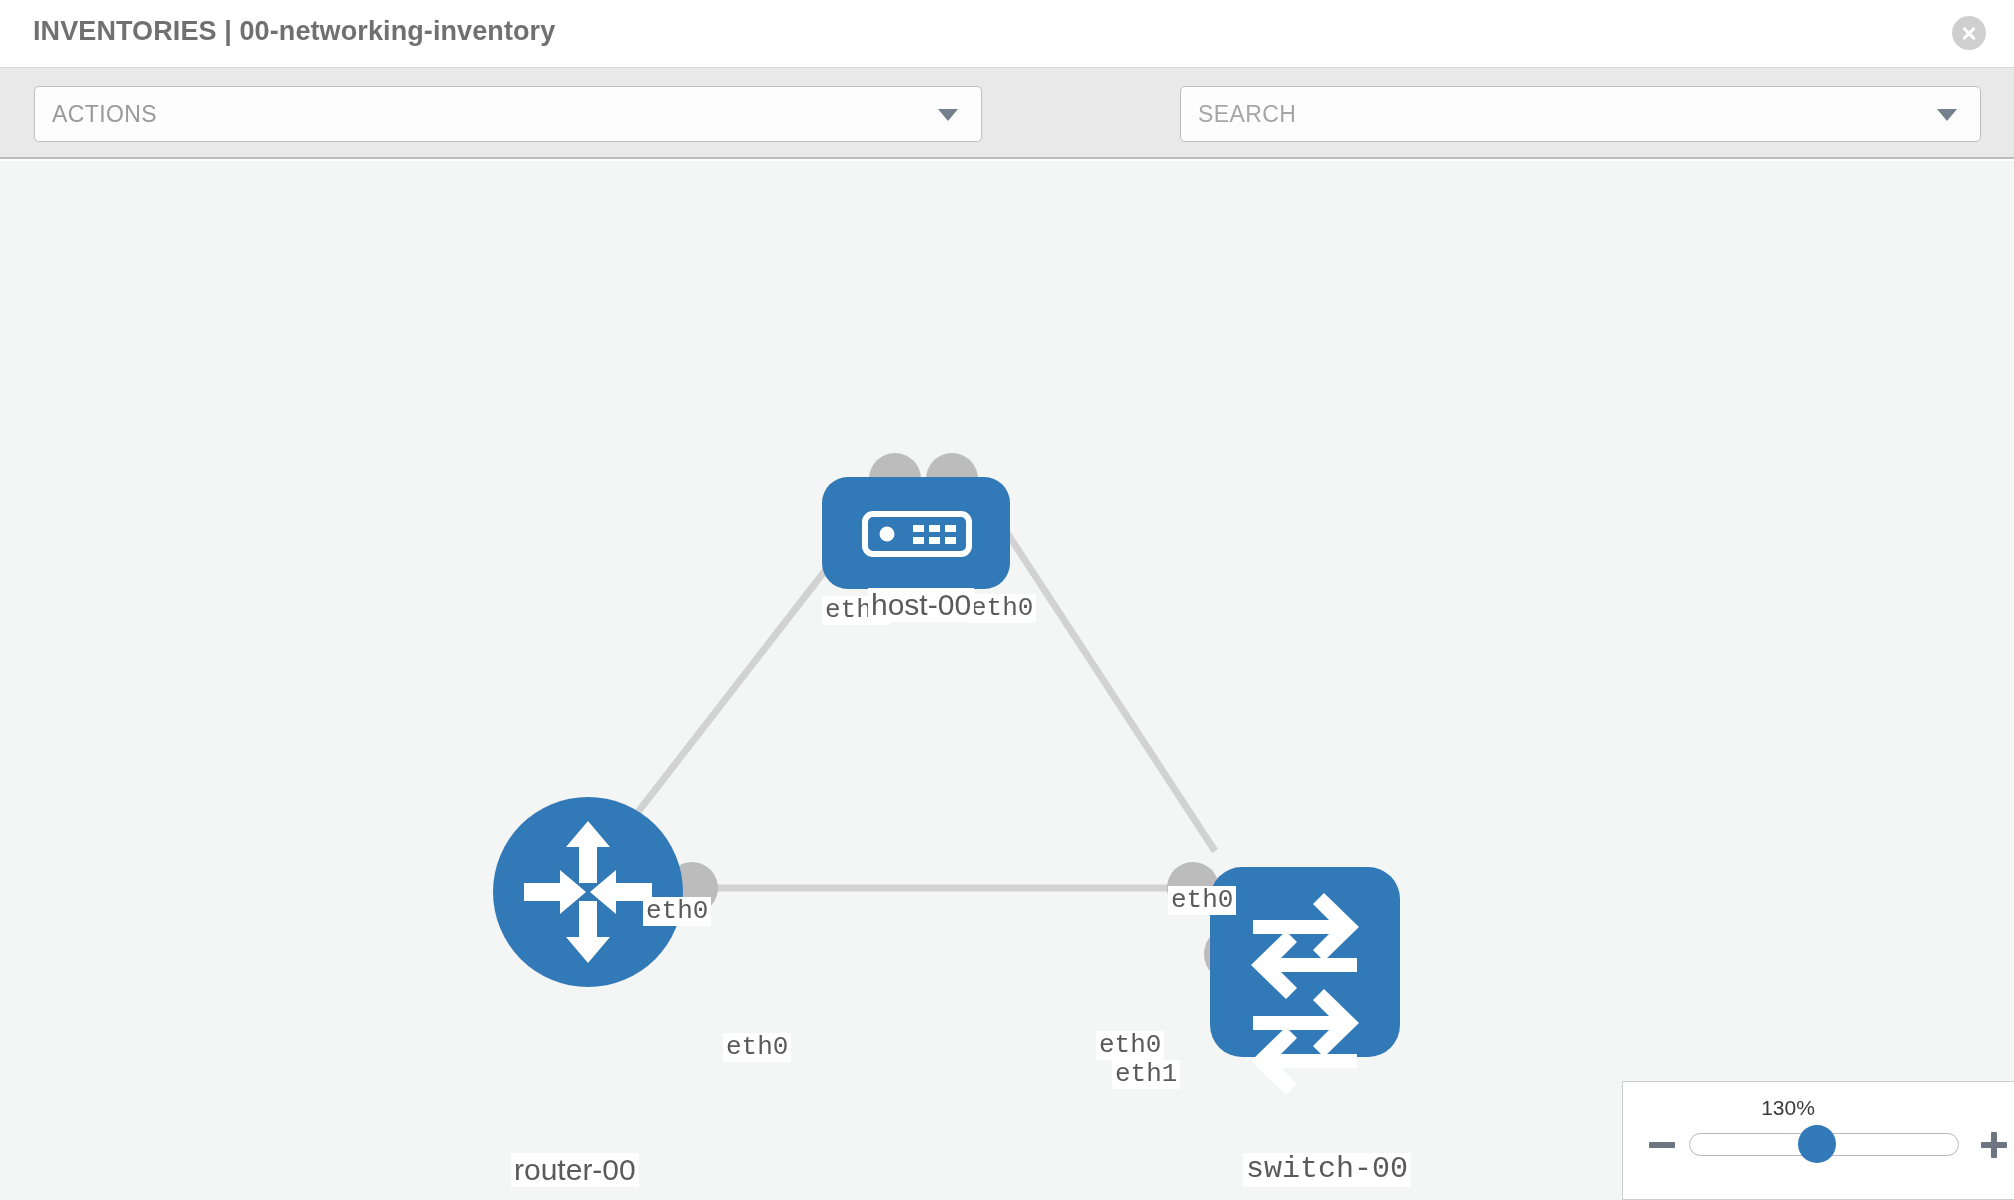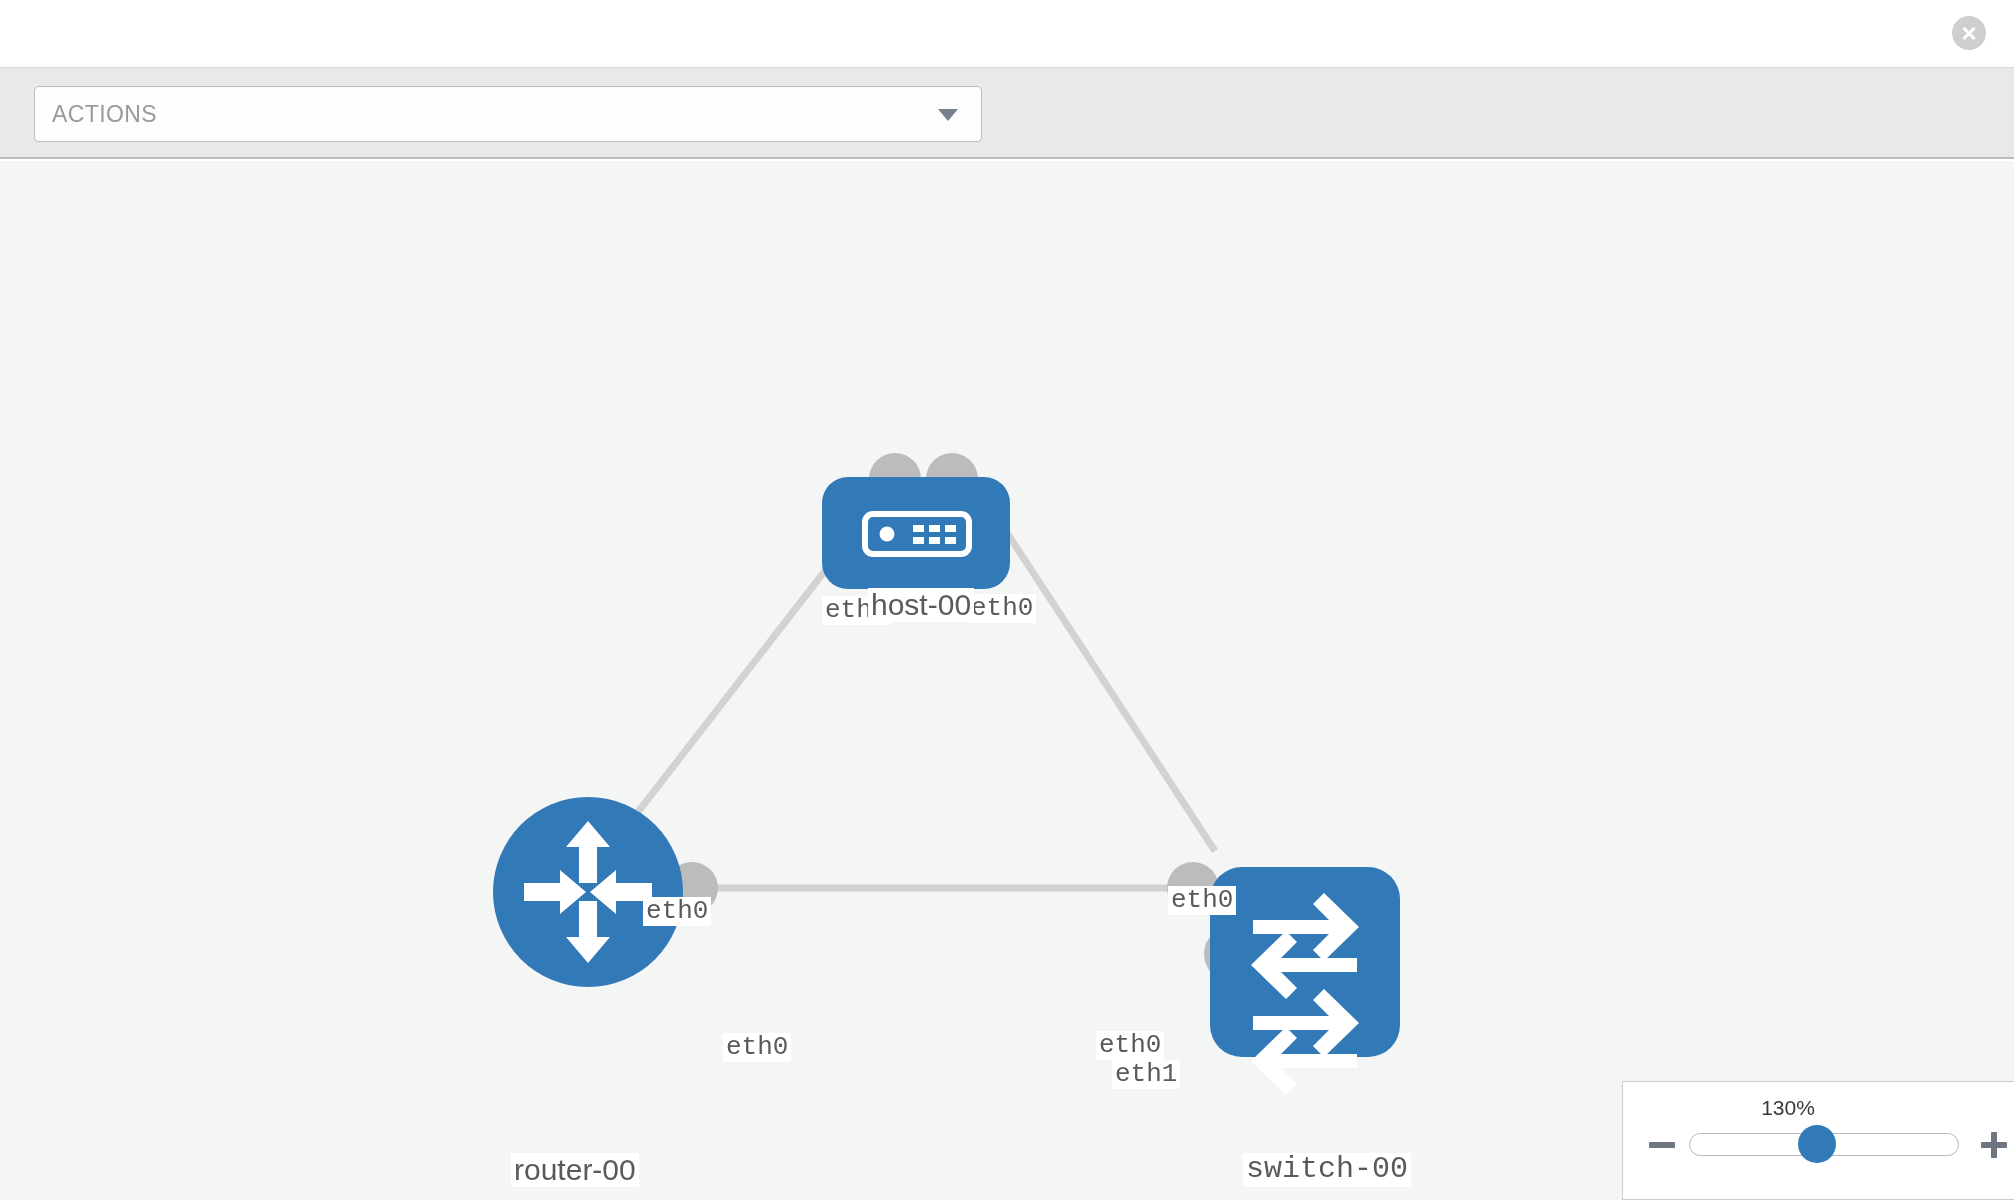--- a/index.html
+++ b/index.html
@@ -196,20 +196,21 @@
     background: #3279b7;
     cursor: pointer;
   }
 </style>
 </head>
 <body>
 
 <div id="app">
 
   <div class="header">
+    <div class="header-title">INVENTORIES | 00-networking-inventory</div>
     <div class="close-btn"></div>
   </div>
 
   <div class="toolbar">
 
     <div class="actions-select">
       <span class="label">ACTIONS</span>
       <span class="caret"></span>
     </div>
 
@@ -218,20 +219,24 @@
         <path d="M17.1 3.2a5.3 5.3 0 0 0-5.0 7.0L3.4 18.9a1.6 1.6 0 0 0 0 2.3 1.6 1.6 0 0 0 2.3 0l8.7-8.7a5.3 5.3 0 0 0 6.6-6.7l-3.0 3.0-2.6-0.6-0.6-2.6 3.0-3.0a5.4 5.4 0 0 0-0.7-0.4z" fill="#7b838f"></path>
       </svg>
     </div>
 
     <div class="icon-btn icon-key" style="left:1108px; top:92px; position:absolute;">
       <svg width="44" height="44" viewBox="0 0 24 24" aria-hidden="true">
         <path d="M8.6 2.4a5.2 5.2 0 1 0 3.4 9.1l1.3 1.3 1.6-1.0 1.1 1.3 1.5-0.9 1.0 1.2 1.6-1.1 1.5 1.6-1.4 1.5-5.8-5.8a5.2 5.2 0 0 0-5.8-7.2zm-0.7 2.5a2.2 2.2 0 1 1-0.6 4.3 2.2 2.2 0 0 1 0.6-4.3z" fill="#7b838f"></path>
       </svg>
     </div>
 
+    <div class="search-box">
+      <span class="label">SEARCH</span>
+      <span class="caret"></span>
+    </div>
   </div>
 
   <div class="canvas">
 
     <svg class="topo-svg" viewBox="0 0 2014 1039">
 
       <g>
         <line x1="910" y1="300" x2="600" y2="700" stroke="#d2d2d2" stroke-width="7"></line>
         <line x1="960" y1="300" x2="1215" y2="690" stroke="#d2d2d2" stroke-width="7"></line>
         <line x1="660" y1="727" x2="1205" y2="727" stroke="#d2d2d2" stroke-width="7"></line>

